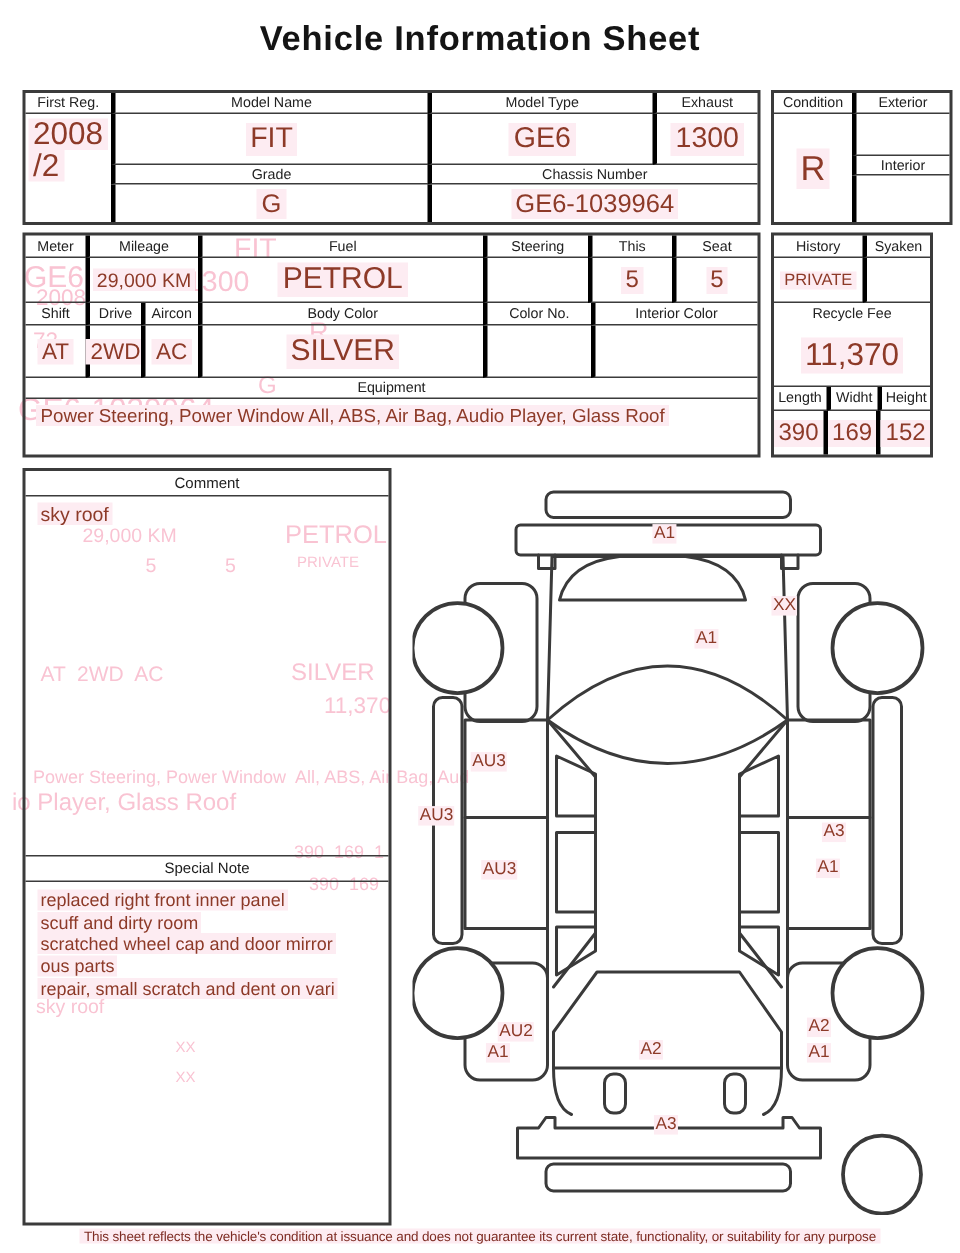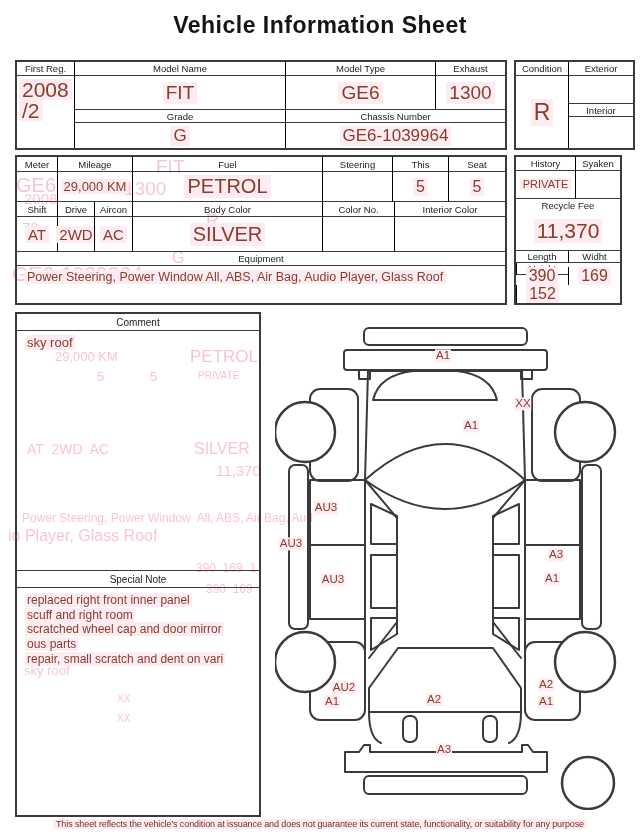--- a/index.html
+++ b/index.html
@@ -10,21 +10,21 @@
   .abs { position:absolute; }
   .z2 { z-index:2; }
   
   #title { left:0; top:12px; width:640px; text-align:center;
            font-size:23px; letter-spacing:0.5px; color:#141414; font-weight:600; }
   
   .tbl { border:2px solid #3b3b3b; background:transparent; box-sizing:border-box; }
   .c { display:flex; align-items:center; justify-content:center; overflow:visible; box-sizing:border-box; }
   .hdr { font-size:9.5px; color:#222; }
   .val { color:#8d3a28; }
-  .bl { border-left:1px solid #000000; }
+  .bl { border-left:3px solid #000000; }
   .bb { border-bottom:1px solid #3b3b3b; }
   .bt { border-top:1px solid #3b3b3b; }
   .hl { background:#fdecf2; padding:0 3px; }
   
   #top-table { left:15px; top:60px; width:492px; height:90px; display:grid;
     grid-template-columns:57px 211px 150px 1fr;
     grid-template-rows:14px 34px 13px 1fr;
     grid-template-areas:"frh mnh mth exh" "frv mnv mtv exv" "frv grh chh chh" "frv grv chv chv"; }
   .a-frh{grid-area:frh}.a-mnh{grid-area:mnh}.a-mth{grid-area:mth}.a-exh{grid-area:exh}
   .a-frv{grid-area:frv}.a-mnv{grid-area:mnv}.a-mtv{grid-area:mtv}.a-exv{grid-area:exv}
@@ -41,21 +41,21 @@
   .a-exv2{grid-area:exv2}.a-inh{grid-area:inh}.a-inv{grid-area:inv}
   
   #spec-table { left:15px; top:155px; width:492px; height:150px; display:flex; flex-direction:column; }
   .g1 { display:grid; grid-template-columns:40px 75px 190px 70px 56px 1fr; }
   .g2 { display:grid; grid-template-columns:40px 37px 38px 190px 72px 1fr; }
   .h15{height:15px}.h30{height:30px}.h35{height:35px}.h14{height:14px}
   #equip-val { flex:1; padding:4px 7px; font-size:12.5px; line-height:1.25; }
   
   #hist-table { left:514px; top:155px; width:108px; height:150px; display:flex; flex-direction:column; }
   .g-hs { display:grid; grid-template-columns:59px 1fr; }
-  .g-lwh { display:grid; grid-template-columns:1fr 1fr; }
+  .g-lwh { display:grid; grid-template-columns:1fr 1fr 1fr; }
   .h16{height:16px}.h42{height:42px}.h29{flex:1}
   
   #comment-box { left:15px; top:312px; width:246px; height:505px; display:flex; flex-direction:column; }
   .box-hdr { height:16px; font-size:10px; display:flex; align-items:center; justify-content:center; }
   #comment-content { height:239px; padding:4px 8px; font-size:13px; box-sizing:border-box; }
   #note-content { flex:1; padding:5px 8px; font-size:12px; line-height:1.22; box-sizing:border-box; }
   .note-line { color:#8d3a28; }
   .note-line .hl, #comment-content .hl { padding:0 2px; }
   
   #diagram { left:275px; top:312px; width:360px; height:498px; }
@@ -226,21 +226,21 @@
 </div>
 
 <div id="comment-box" class="abs z2 tbl">
   <div class="box-hdr bb">Comment</div>
   <div id="comment-content">
     <span class="hl val fs13">sky roof</span>
   </div>
   <div class="box-hdr bt bb">Special Note</div>
   <div id="note-content">
       <div class="note-line"><span class="hl">replaced right front inner panel</span></div>
-      <div class="note-line"><span class="hl">scuff and right room</span></div>
+      <div class="note-line"><span class="hl">scuff and dirty room</span></div>
       <div class="note-line"><span class="hl">scratched wheel cap and door mirror</span></div>
       <div class="note-line"><span class="hl">ous parts</span></div>
       <div class="note-line"><span class="hl">repair, small scratch and dent on vari</span></div>
     </div>
 </div>
 
 <div id="diagram" class="abs z2">
   <svg width="360" height="498" viewBox="0 0 360 498" fill="none" stroke="#3a3a3a" stroke-width="2" stroke-linejoin="round" stroke-linecap="round">
 
     <rect x="35" y="77" width="48" height="92" rx="10"></rect>

